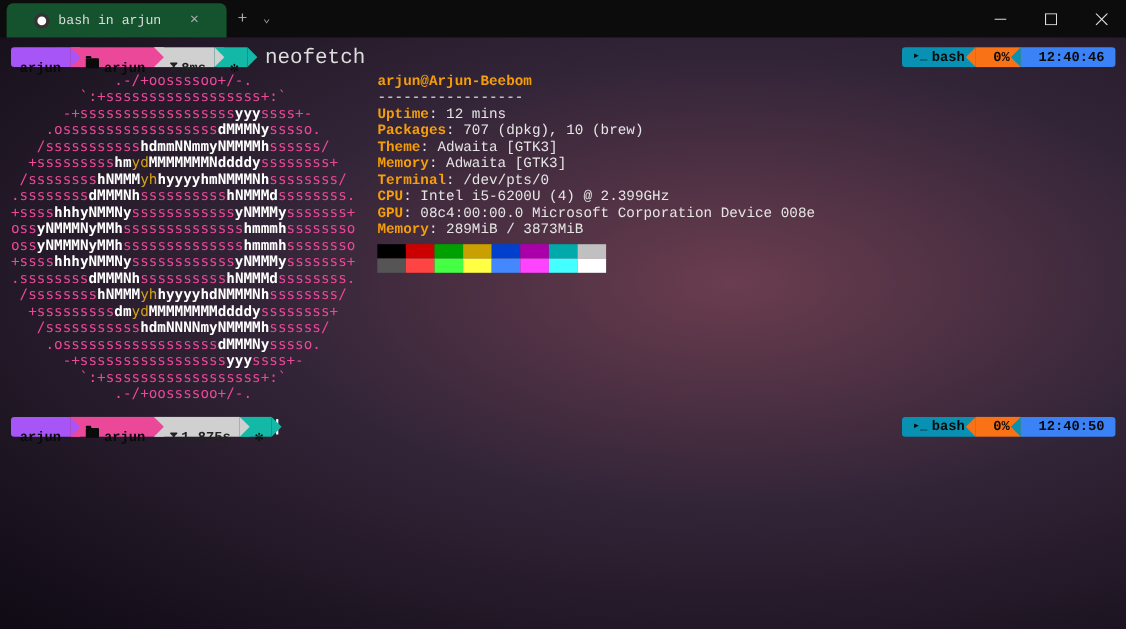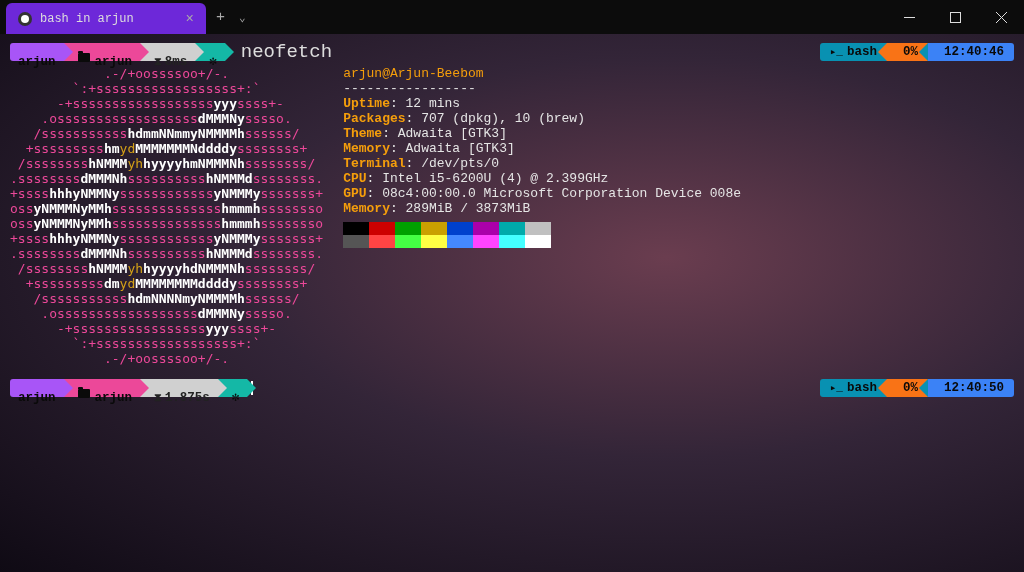--- a/index.html
+++ b/index.html
@@ -15,24 +15,24 @@
 }
 .titlebar {
   height: 34px;
   background: #0c0c0c;
   display: flex;
   align-items: center;
   justify-content: space-between;
 }
 .tabs { display: flex; align-items: stretch; height: 100%; }
 .tab {
-  background: #6d28d9;
+  background: #14532d;
   display: flex;
   align-items: center;
-  padding: 0 12px;
+  padding: 0 25px;
   gap: 8px;
   min-width: 200px;
   border-radius: 6px 6px 0 0;
   margin-top: 3px;
   margin-left: 6px;
   font-size: 12px;
   color: #ddd;
 }
 .tab-icon { width: 14px; height: 14px; background: #333; border-radius: 50%; position: relative; }
 .tab-icon::after { content: ""; position: absolute; inset: 3px; background: #fff; border-radius: 50%; }
@@ -87,21 +87,21 @@
 .neo { display: flex; gap: 20px; margin-top: 4px; }
 .logo { line-height: 15px; font-size: 13px; white-space: pre; letter-spacing: 0; font-family: 'Consolas', monospace; }
 .c-pink { color: #ec4899; }
 .c-white { color: #ffffff; font-weight: bold; }
 .c-gold { color: #d4a017; }
 
 .info { line-height: 15px; font-size: 13px; }
 .info-line { white-space: pre; }
 .info-key { color: #f59e0b; font-weight: bold; }
 .info-val { color: #e5e5e5; }
-.user-at { color: #f59e0b; font-weight: normal; }
+.user-at { color: #f59e0b; font-weight: bold; }
 .dashes { color: #e5e5e5; }
 
 .color-blocks { display: flex; margin-top: 6px; }
 .cb { width: 26px; height: 13px; }
 .color-blocks-row2 { display: flex; }
 
 .cursor { display: inline-block; width: 2px; height: 14px; background: #fff; vertical-align: middle; margin-left: 4px; }
 </style>
 </head>
 <body>

